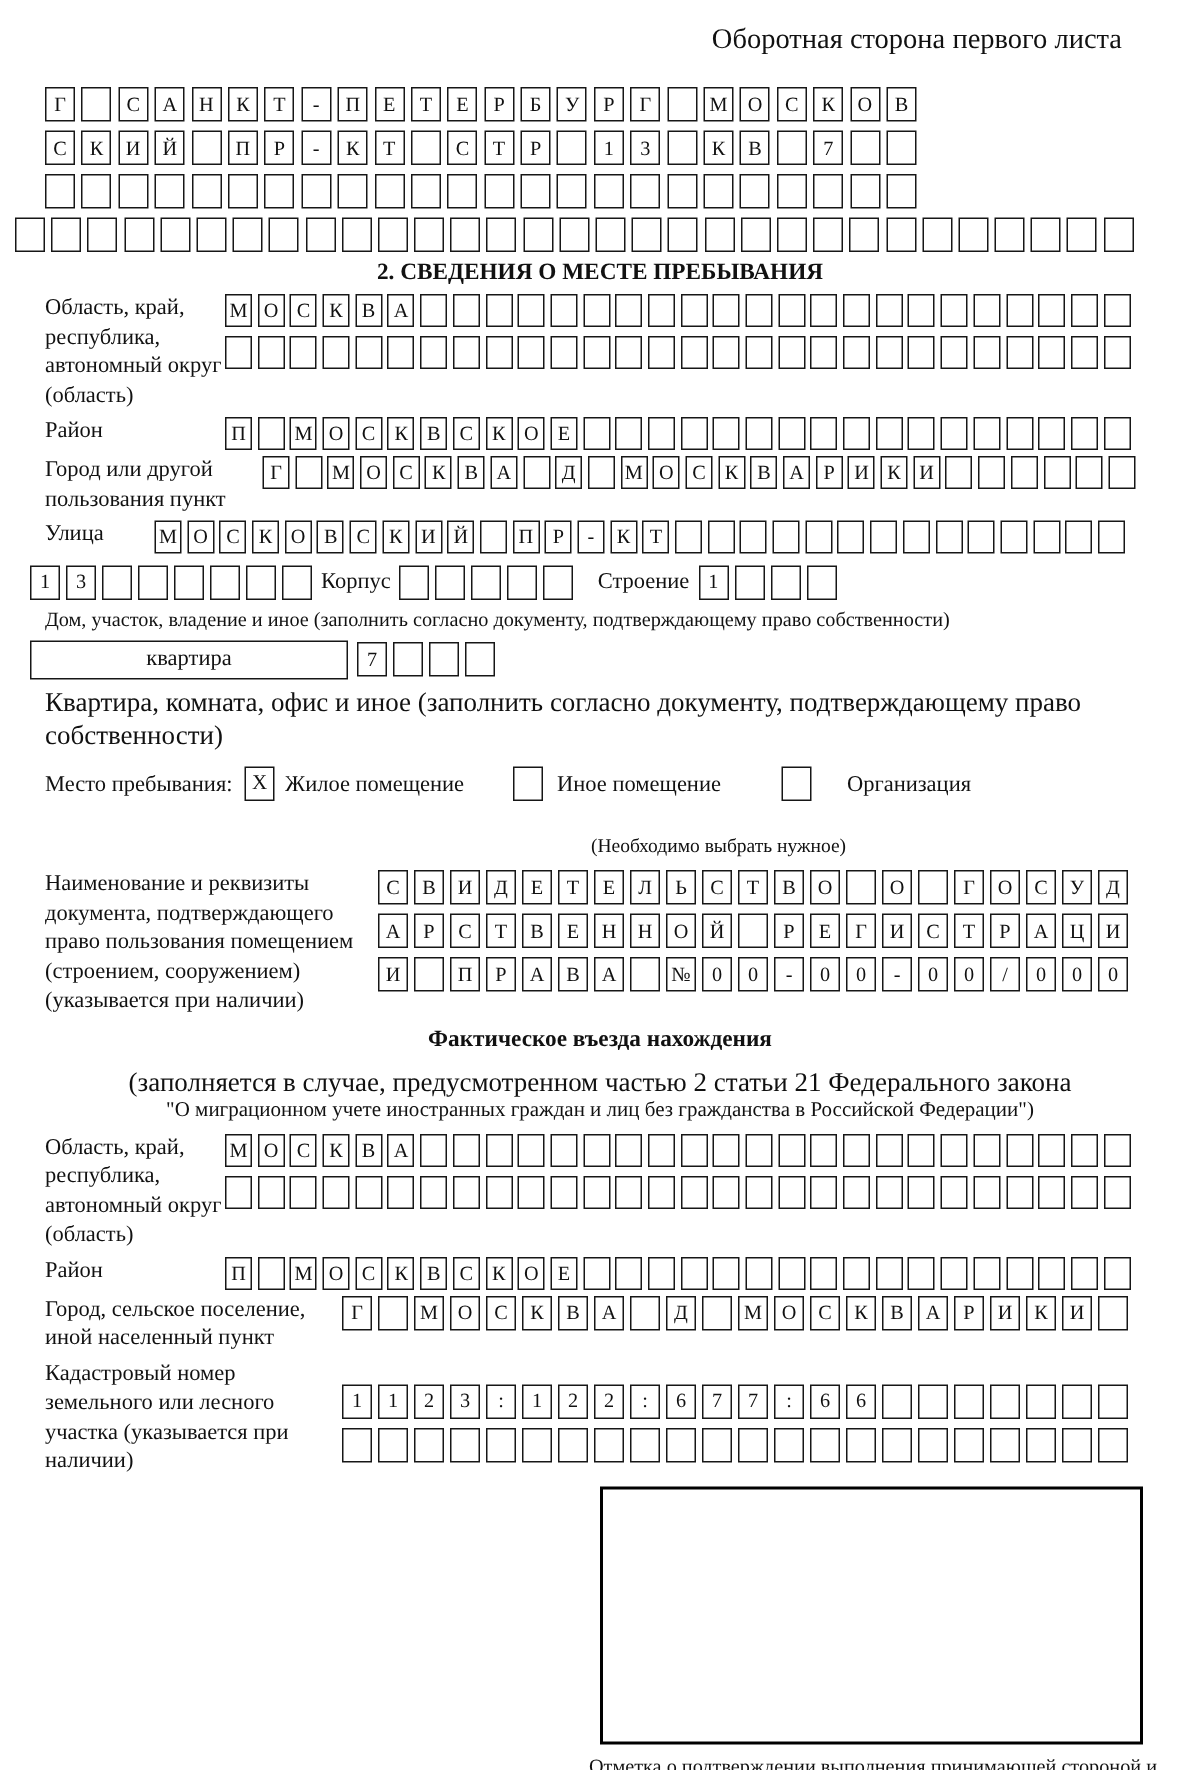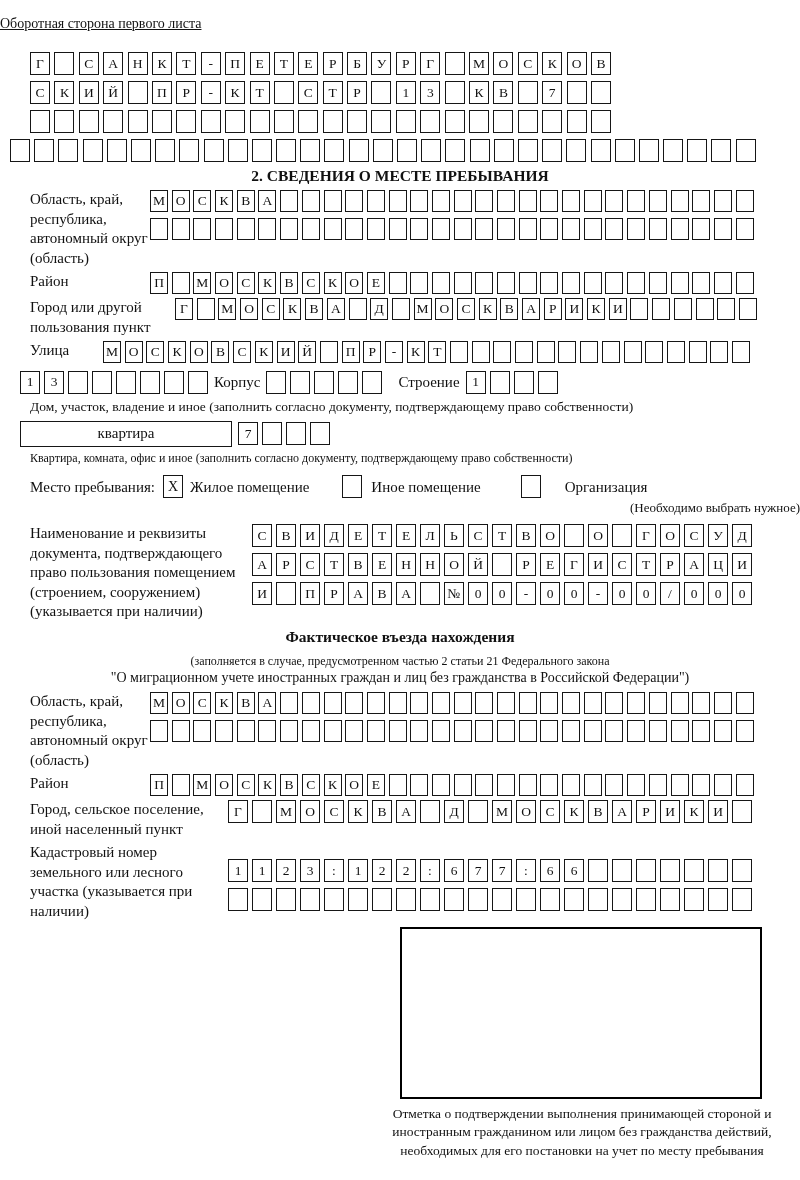--- a/index.html
+++ b/index.html
@@ -1,21 +1,21 @@
 <!DOCTYPE html>
 <html><head>
 <meta charset="utf-8">
 <style>
   html,body{margin:0;padding:0;background:#fff;}
   .sheet{
     width:800px;height:1180px;background:#ffffff;color:#111;
     font-family:"Liberation Serif","DejaVu Serif",serif;
     overflow:hidden;position:relative;
   }
-  .hdr{ font-size:14px; padding:16px 52px 0 0;text-decoration:underline; }
+  .hdr{ text-align:right; font-size:19px; padding:16px 52px 0 0; }
   .row{ display:flex; align-items:flex-start; }
   .lbl{ font-size:15px; line-height:1.3; }
   .note{ font-size:13px; text-align:center; line-height:1.25; }
   .title{ text-align:center; font-weight:bold; font-size:15.5px; }
 
   .cells{ display:flex; flex-wrap:nowrap; }
   .cell{
     box-sizing:border-box; flex:0 0 auto;
     display:inline-flex; align-items:center; justify-content:center;
     border:1.6px solid #161616; background:#fff;
@@ -365,32 +365,32 @@
 
   <div class="row" style="margin:5px 0 0 20px; align-items:center;">
     <div class="widebox" style="width:212px; margin-right:6px;">квартира</div>
     <div class="cells cells-d">
         <span class="cell">7</span>
         <span class="cell"></span>
         <span class="cell"></span>
         <span class="cell"></span>
       </div>
   </div>
-  <div class="note" style="text-align:left; margin:4px 0 0 30px; font-size:12px;">Квартира, комната, офис и иное (заполнить согласно документу, подтверждающему право собственности)</div>
+  <div class="note" style="text-align:left; margin:4px 0 0 30px; font-size:18px;">Квартира, комната, офис и иное (заполнить согласно документу, подтверждающему право собственности)</div>
 
   <div class="row" style="margin:8px 0 0 30px; align-items:center;">
     <div class="inline-lbl">Место пребывания:</div>
     <span class="chk" style="margin-left:8px;">X</span>
     <span class="inline-lbl" style="margin-left:7px;">Жилое помещение</span>
     <span class="chk" style="margin-left:33px;"></span>
     <span class="inline-lbl" style="margin-left:9px;">Иное помещение</span>
     <span class="chk" style="margin-left:40px;"></span>
     <span class="inline-lbl" style="margin-left:24px;">Организация</span>
   </div>
-  <div class="note" style="text-align:right; margin:0 0 0 158px;">(Необходимо выбрать нужное)</div>
+  <div class="note" style="text-align:center; margin:20px 0 0 158px;">(Необходимо выбрать нужное)</div>
 
   <div class="row" style="margin:8px 0 0 30px;">
     <div class="lbl" style="width:222px;">Наименование и реквизиты документа, подтверждающего право пользования помещением (строением, сооружением) (указывается при наличии)</div>
     <div>
       <div class="cells cells-d mb">
           <span class="cell">С</span>
           <span class="cell">В</span>
           <span class="cell">И</span>
           <span class="cell">Д</span>
           <span class="cell">Е</span>
@@ -454,21 +454,21 @@
           <span class="cell">0</span>
           <span class="cell">/</span>
           <span class="cell">0</span>
           <span class="cell">0</span>
           <span class="cell">0</span>
         </div>
     </div>
   </div>
 
   <div class="title" style="margin-top:6px;">Фактическое въезда нахождения</div>
-  <div class="note" style="margin-top:8px; font-size:12px;">(заполняется в случае, предусмотренном частью 2 статьи 21 Федерального закона</div>
+  <div class="note" style="margin-top:8px; font-size:18px;">(заполняется в случае, предусмотренном частью 2 статьи 21 Федерального закона</div>
   <div class="note" style="font-size:14px;">"О миграционном учете иностранных граждан и лиц без гражданства в Российской Федерации")</div>
 
   <div class="row" style="margin:6px 0 0 30px;">
     <div class="lbl" style="width:120px;">Область, край, республика, автономный округ (область)</div>
     <div>
       <div class="cells cells-m mb">
           <span class="cell">М</span>
           <span class="cell">О</span>
           <span class="cell">С</span>
           <span class="cell">К</span>

